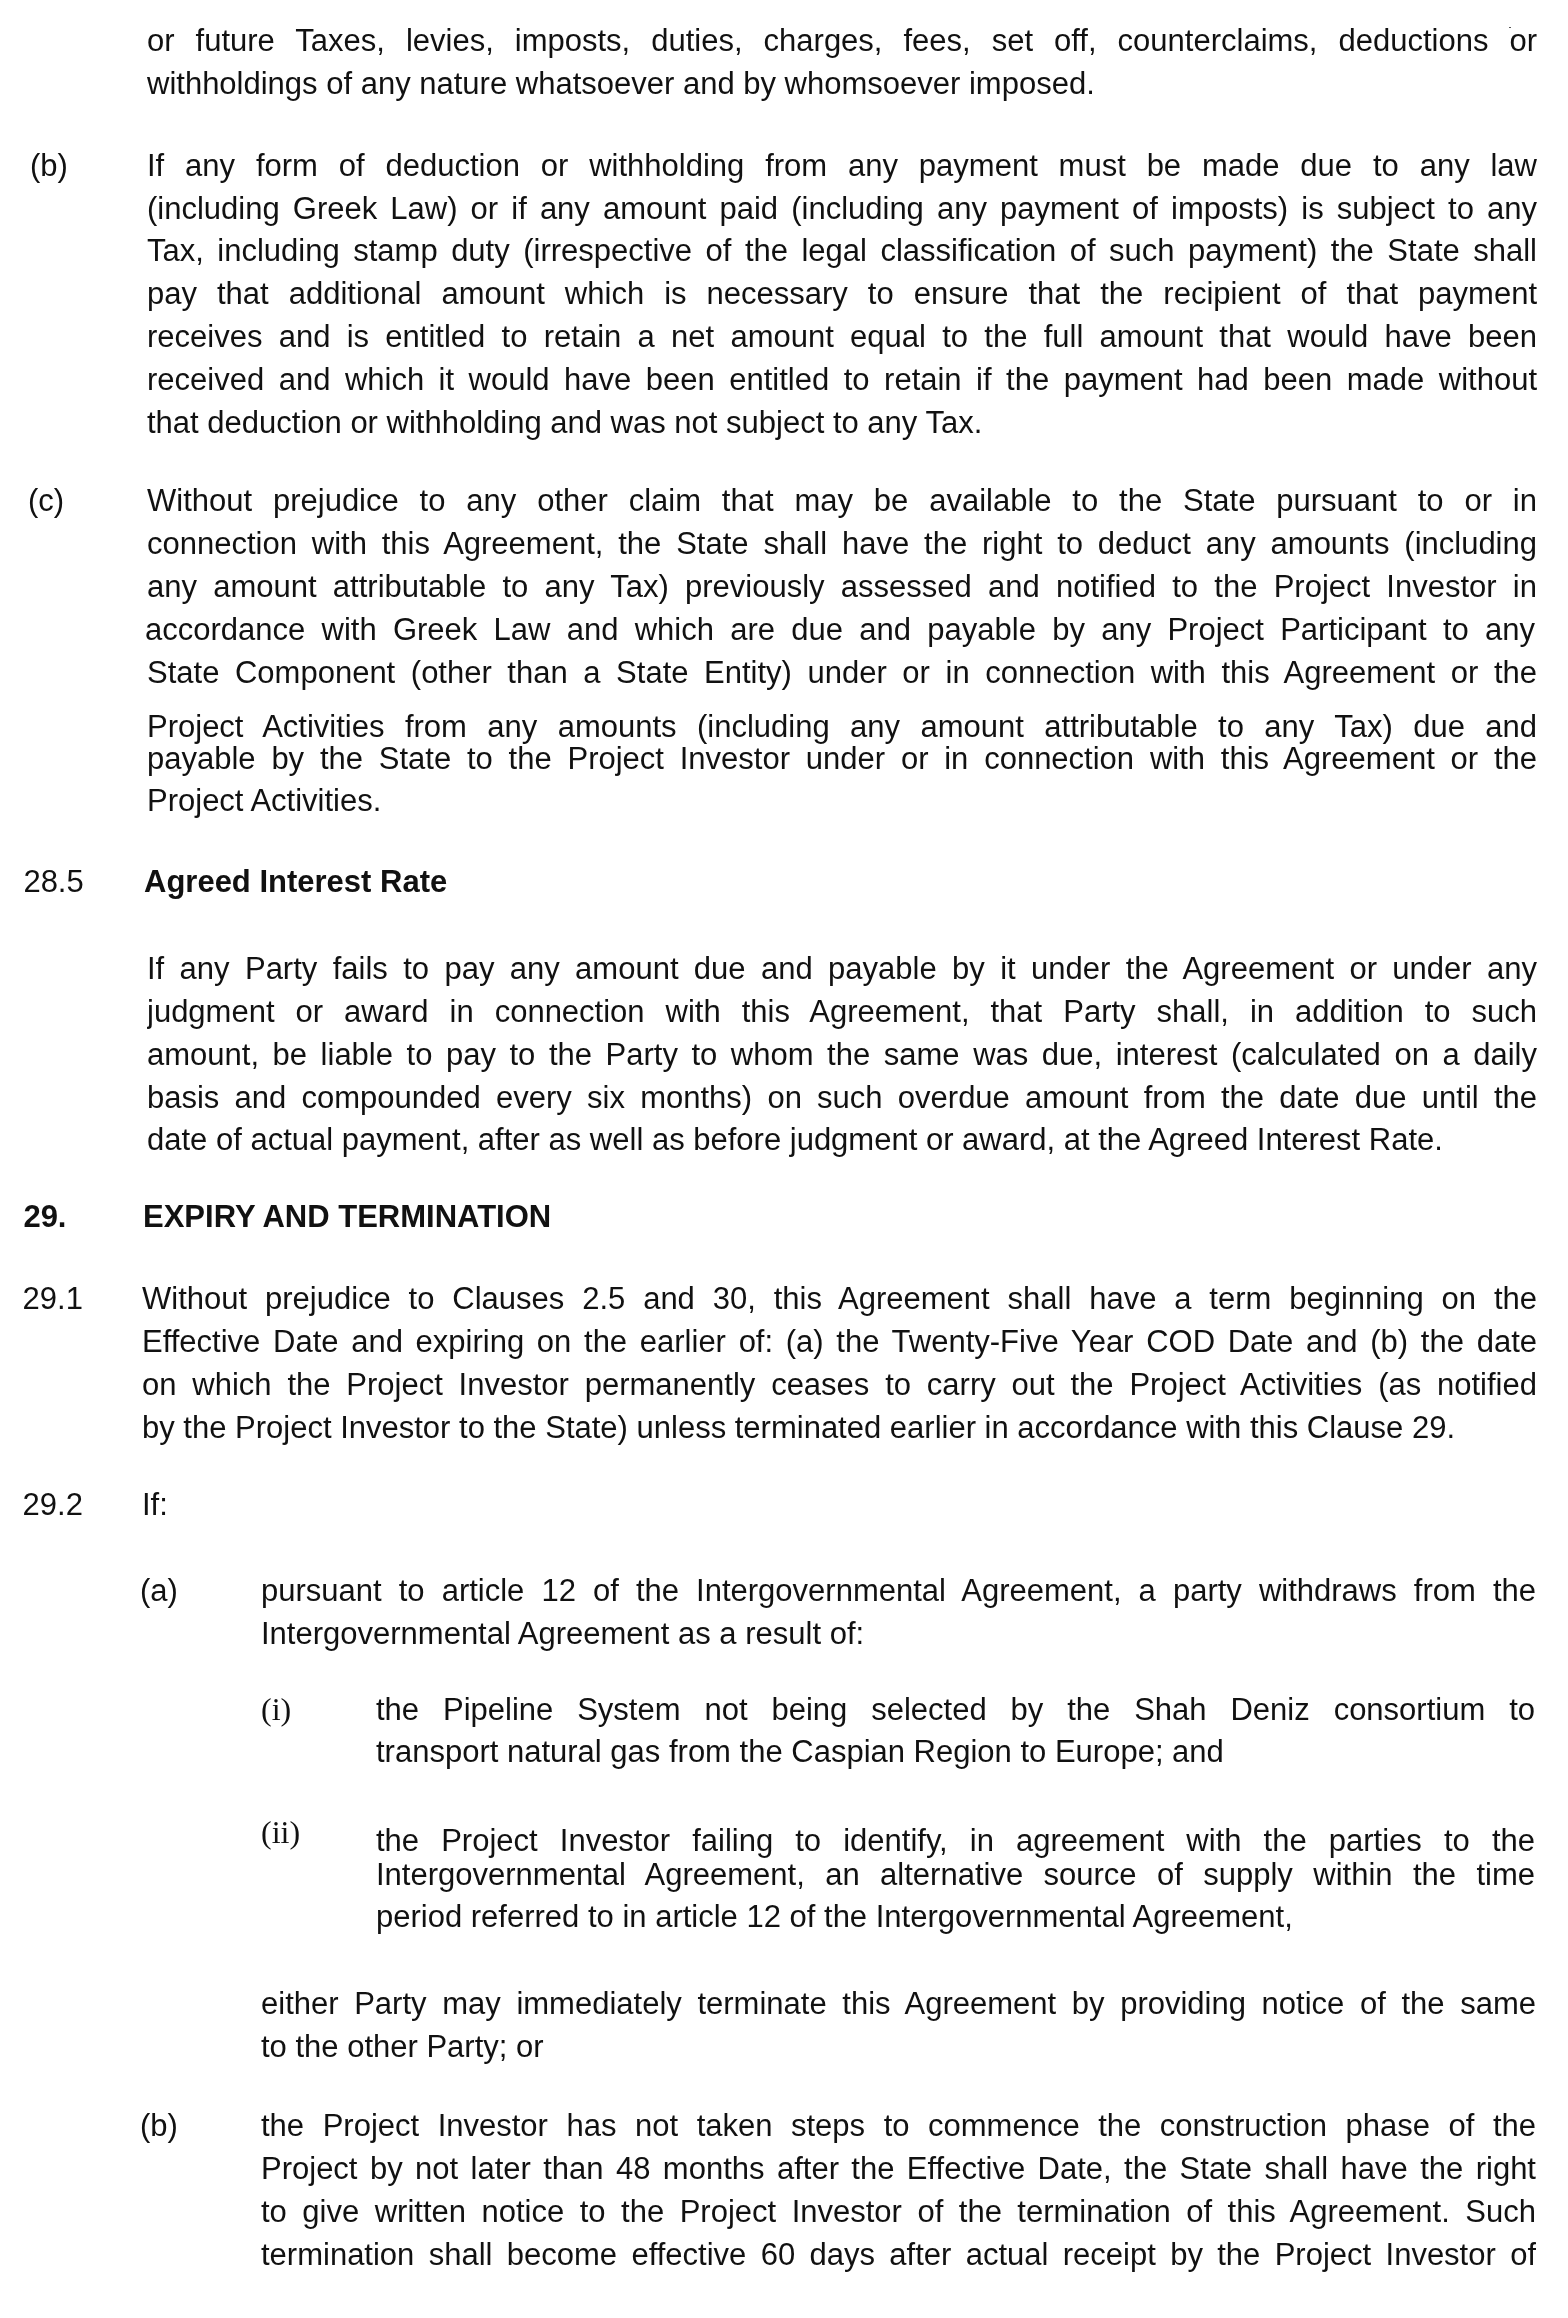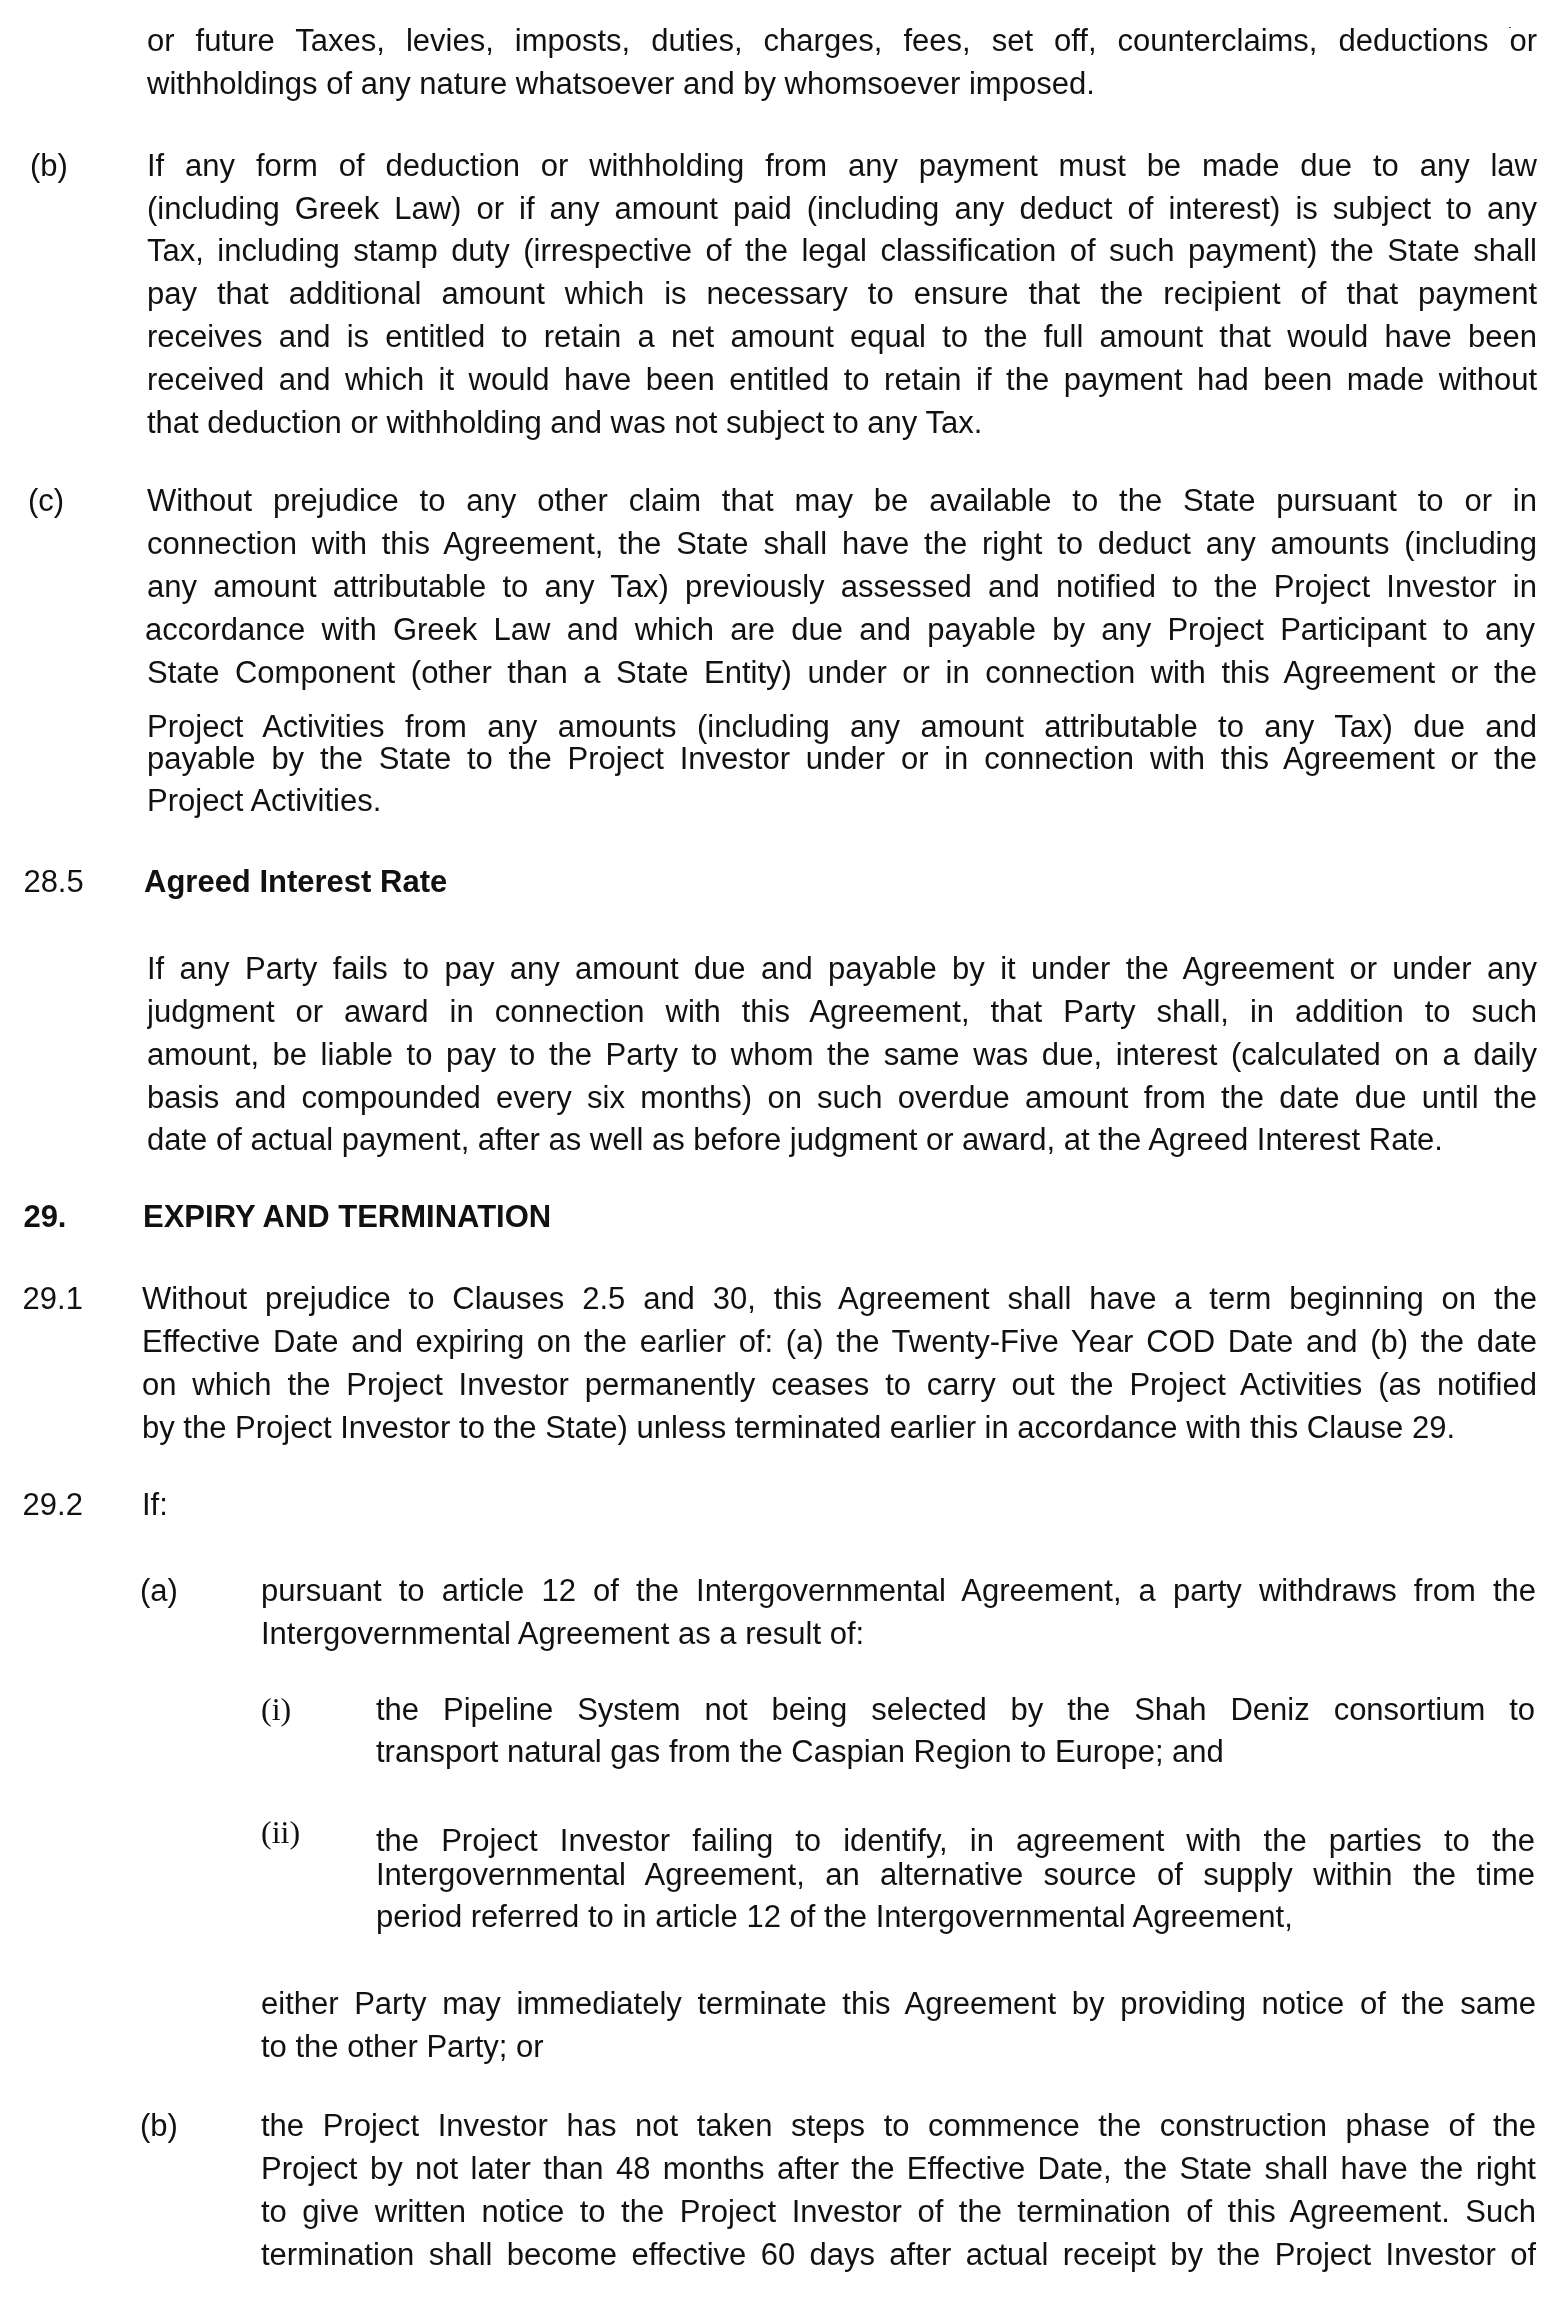--- a/index.html
+++ b/index.html
@@ -29,21 +29,21 @@
   <span class="mark"></span>
 
   <div>
     <div class="ln j" style="left:147px; top:22px; width:1390px;">or future Taxes, levies, imposts, duties, charges, fees, set off, counterclaims, deductions or</div>
     <div class="ln" style="left:147px; top:65px;">withholdings of any nature whatsoever and by whomsoever imposed.</div>
   </div>
 
   <div>
     <div class="lbl" style="left:30px; top:147px;">(b)</div>
     <div class="ln j" style="left:147px; top:147px; width:1390px;">If any form of deduction or withholding from any payment must be made due to any law</div>
-    <div class="ln j" style="left:147px; top:190px; width:1390px;">(including Greek Law) or if any amount paid (including any deduct of interest) is subject to any</div>
+    <div class="ln j" style="left:147px; top:190px; width:1390px;">(including Greek Law) or if any amount paid (including any payment of imposts) is subject to any</div>
     <div class="ln j" style="left:147px; top:232px; width:1390px;">Tax, including stamp duty (irrespective of the legal classification of such payment) the State shall</div>
     <div class="ln j" style="left:147px; top:275px; width:1390px;">pay that additional amount which is necessary to ensure that the recipient of that payment</div>
     <div class="ln j" style="left:147px; top:318px; width:1390px;">receives and is entitled to retain a net amount equal to the full amount that would have been</div>
     <div class="ln j" style="left:147px; top:361px; width:1390px;">received and which it would have been entitled to retain if the payment had been made without</div>
     <div class="ln" style="left:147px; top:404px;">that deduction or withholding and was not subject to any Tax.</div>
   </div>
 
   <div>
     <div class="lbl" style="left:28px; top:482px;">(c)</div>
     <div class="ln j" style="left:147px; top:482px; width:1390px;">Without prejudice to any other claim that may be available to the State pursuant to or in</div>

